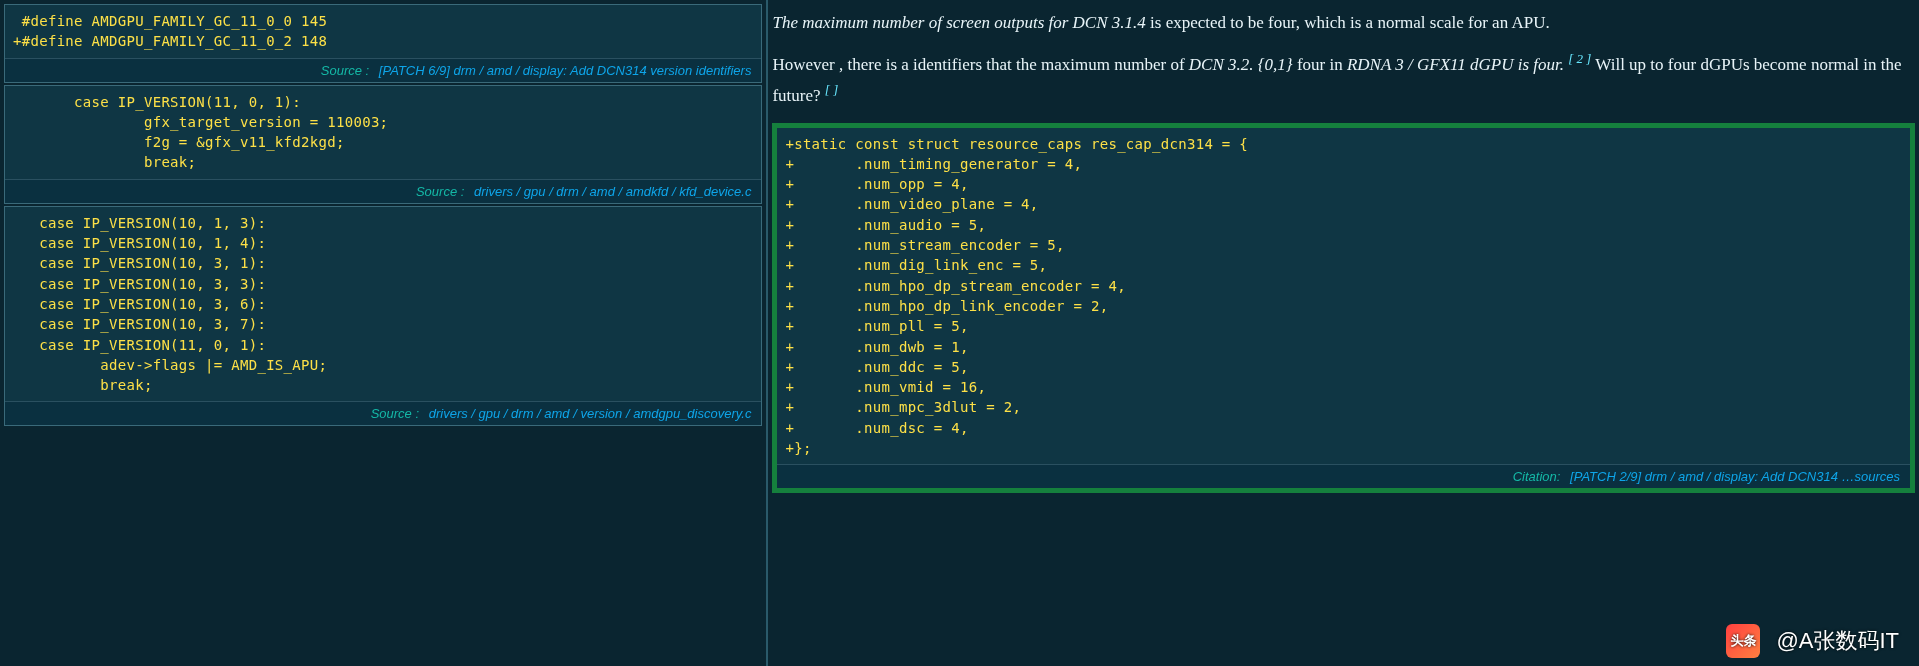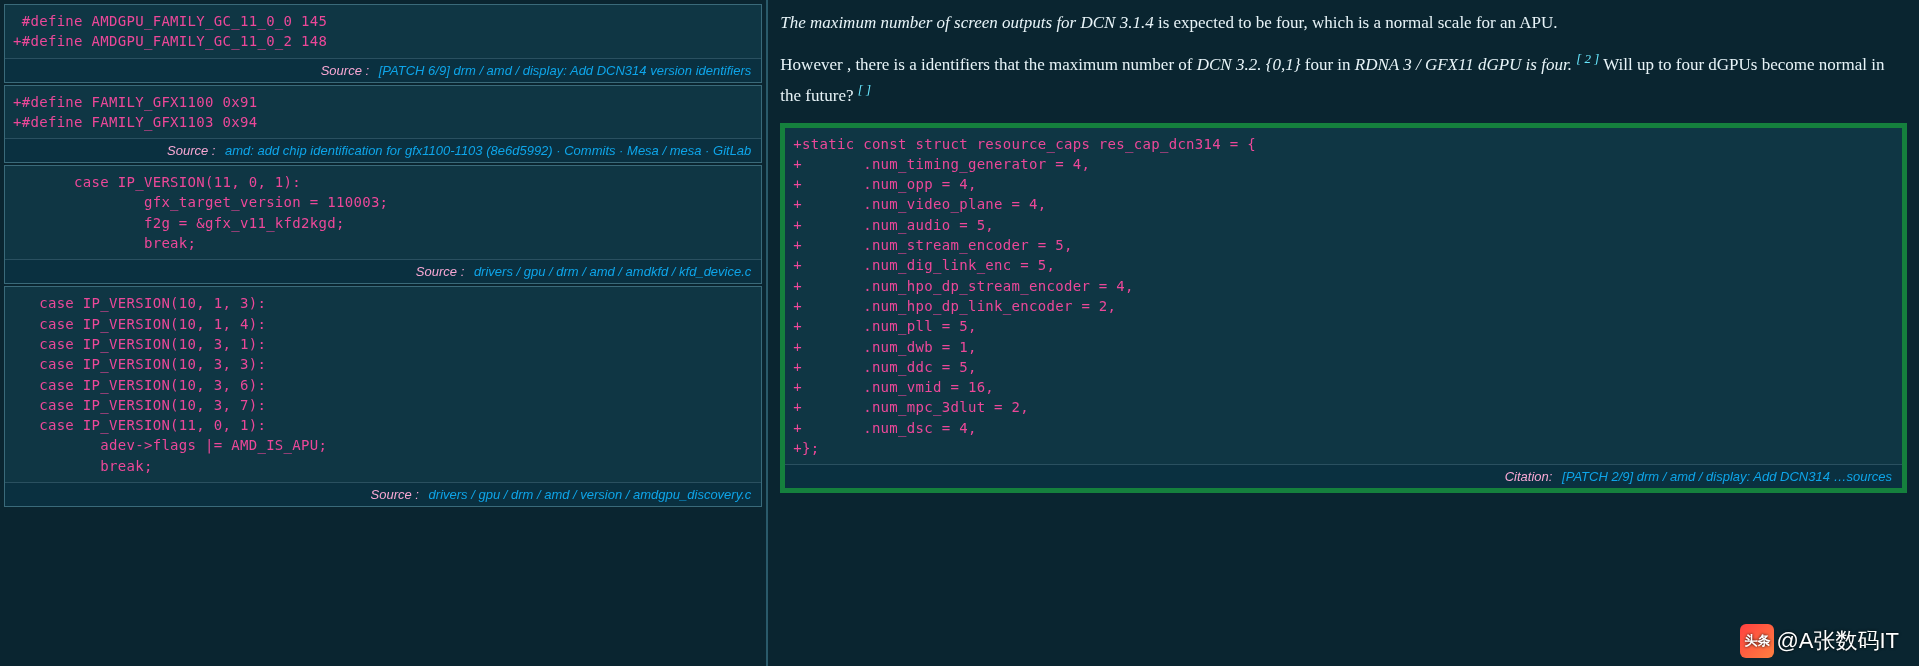--- a/index.html
+++ b/index.html
@@ -8,45 +8,45 @@
     font-family: "DejaVu Sans Mono", Consolas, monospace;
     font-size: 14px;
     color: #b8d8e0;
     width: 1919px;
     height: 666px;
     overflow: hidden;
     display: flex;
   }
   .col { padding: 4px; }
   .col-left { width: 782px; border-right: 2px solid #2a5a6a; }
-  .col-right { width: 1171px; padding: 8px 12px; }
+  .col-right { width: 1171px; padding: 8px 4px; }
   .code-panel {
     background: #0f3644;
     border: 1px solid #3a6a7a;
     margin-bottom: 2px;
   }
   .code-body {
     padding: 6px 8px;
     white-space: pre;
     font-family: "DejaVu Sans Mono", Consolas, monospace;
     line-height: 1.45;
-    color: #ec4899;
+    color: #fde047;
     letter-spacing: 0.3px;
   }
   .code-footer {
     background: #0a3040;
     padding: 4px 10px;
     color: #d0e8f0;
     font-family: sans-serif;
     font-style: italic;
     font-size: 13px;
     text-align: right;
     border-top: 1px solid #2a5060;
   }
-  .code-footer .label { color: #f9a8d4; margin-right: 6px; }
+  .code-footer .label { color: #14b8a6; margin-right: 6px; }
   .code-footer .link { color: #0ea5e9; font-style: italic; }
   .prose {
     font-family: Georgia, serif;
     font-size: 17px;
     line-height: 1.75;
     color: #e8f4f8;
     margin-bottom: 10px;
   }
   .prose .ital { font-style: italic; }
   .prose .ref { color: #68e8ff; font-style: italic; font-size: 13px; vertical-align: super; }
@@ -54,21 +54,21 @@
     background: #0f3644;
     border: 5px solid #15803d;
     margin-top: 12px;
   }
   .watermark {
     position: absolute;
     right: 20px;
     bottom: 8px;
     display: flex;
     align-items: center;
-    gap: 2px;
+    gap: 16px;
     color: #ffffff;
     text-shadow: 0 0 3px #000;
     font-family: sans-serif;
     font-size: 22px;
     pointer-events: none;
     margin-left: 40px;
   }
   .watermark .logo {
     width: 34px; height: 34px;
     background: linear-gradient(135deg,#ff4040,#ff8040);
@@ -83,28 +83,20 @@
 <div class="col col-left">
   <div class="code-panel">
     <div class="code-body"> #define AMDGPU_FAMILY_GC_11_0_0 145
 +#define AMDGPU_FAMILY_GC_11_0_2 148</div>
     <div class="code-footer">
       <span class="label">Source :</span>
       <span class="link">[PATCH 6/9] drm / amd / display: Add DCN314 version identifiers</span>
     </div>
   </div>
 
-  <div class="code-panel">
-    <div class="code-body">+#define FAMILY_GFX1100 0x91
-+#define FAMILY_GFX1103 0x94</div>
-    <div class="code-footer">
-      <span class="label">Source :</span>
-      <span class="link">amd: add chip identification for gfx1100-1103 (8e6d5992) · Commits · Mesa / mesa · GitLab</span>
-    </div>
-  </div>
 
   <div class="code-panel">
     <div class="code-body">       case IP_VERSION(11, 0, 1):
                gfx_target_version = 110003;
                f2g = &amp;gfx_v11_kfd2kgd;
                break;</div>
     <div class="code-footer">
       <span class="label">Source :</span>
       <span class="link">drivers / gpu / drm / amd / amdkfd / kfd_device.c</span>
     </div>

